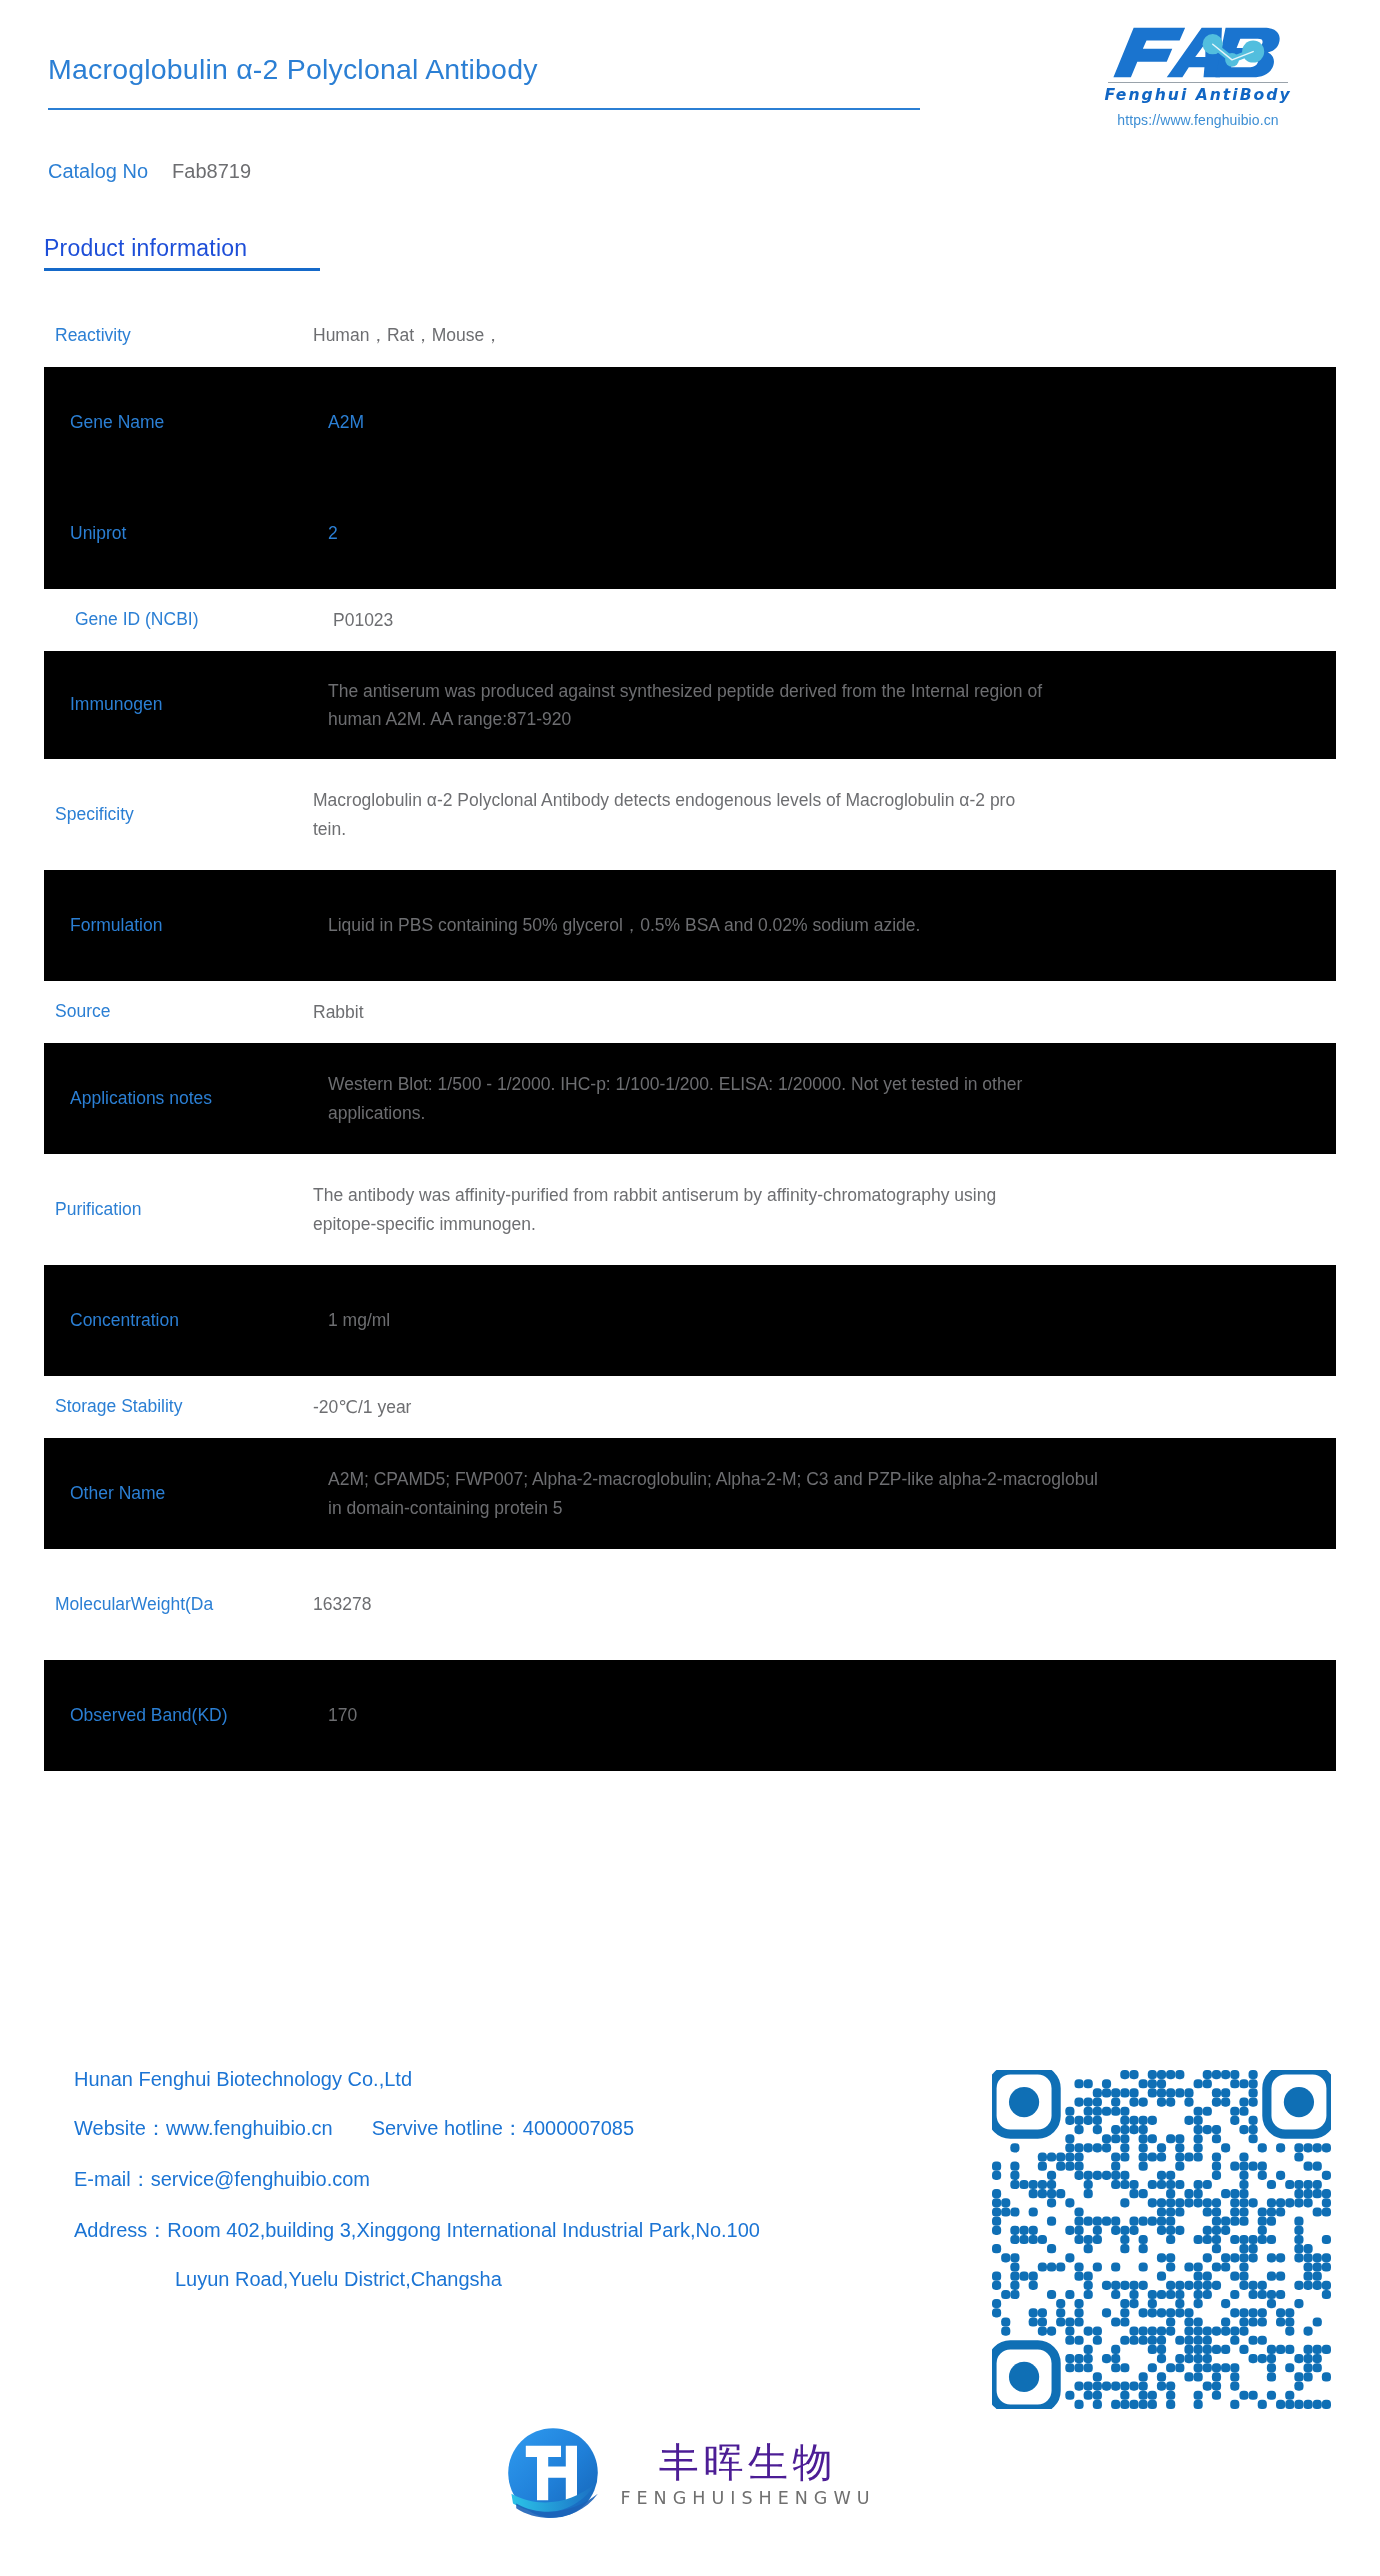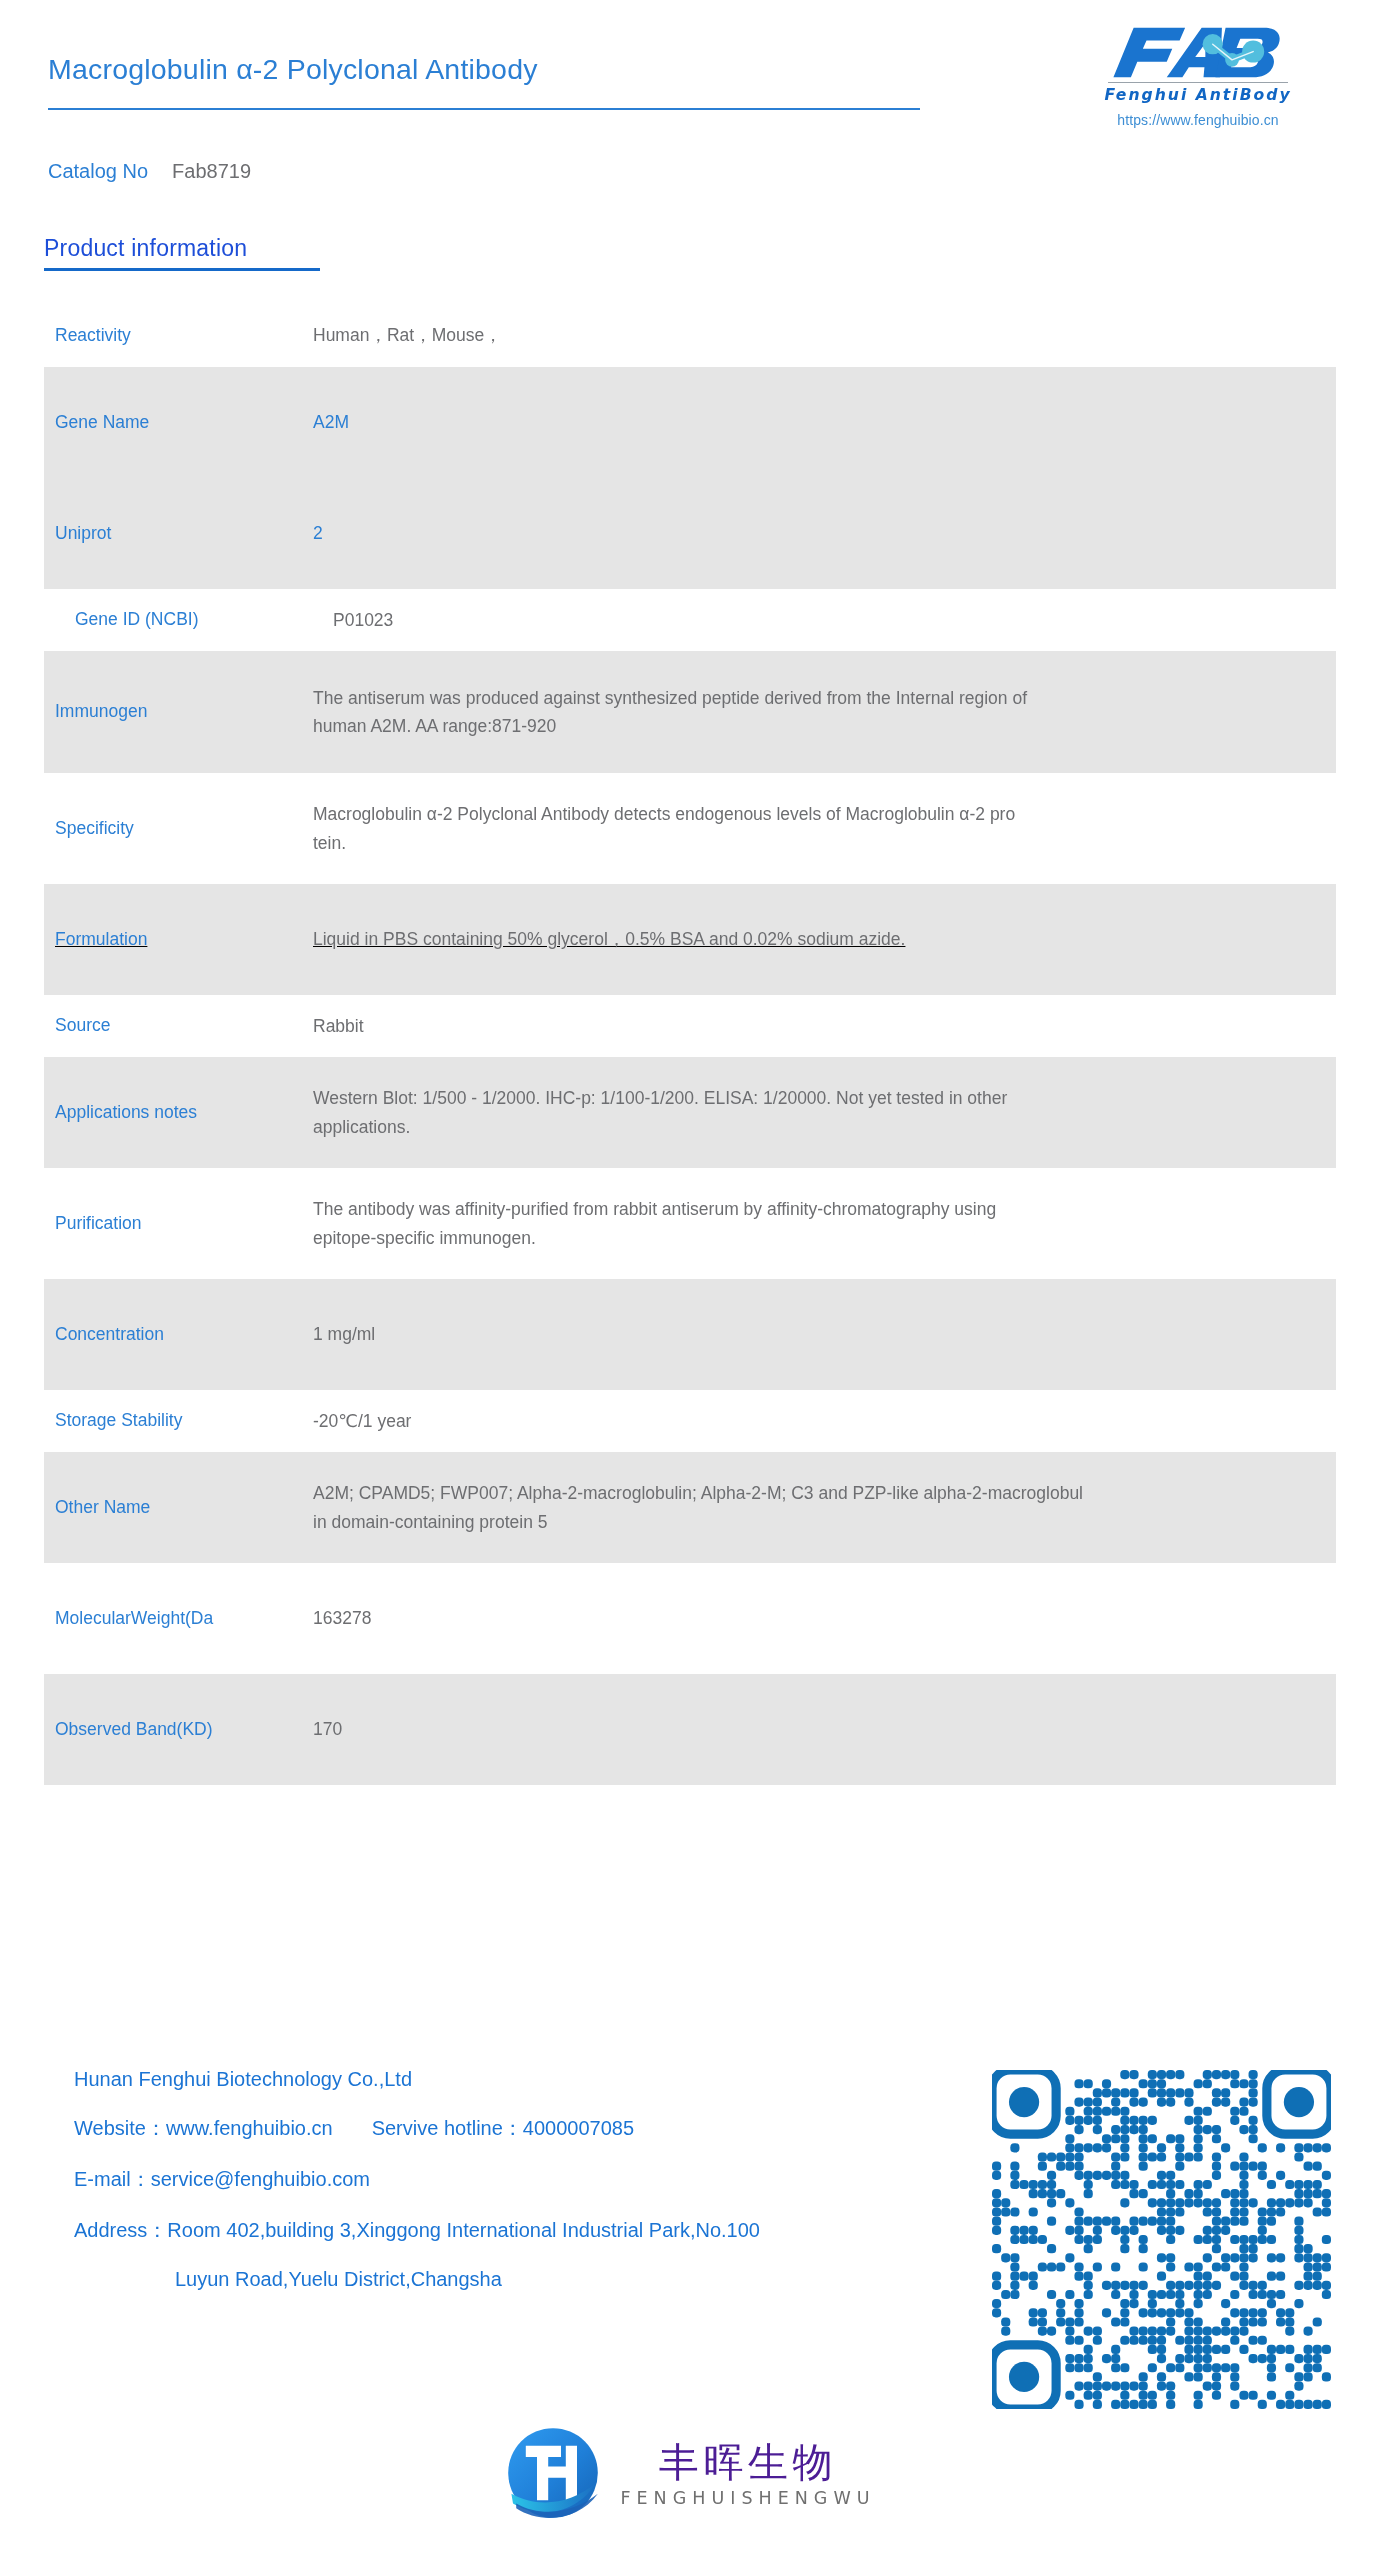--- a/index.html
+++ b/index.html
@@ -119,21 +119,21 @@
     top: 304px;
     width: 1380px;
   }
   .row {
     position: relative;
     box-sizing: border-box;
     display: flex;
     align-items: center;
     padding-left: 55px;
   }
-  .row.shaded { background: #e5e5e5; margin: 0 44px; padding-left: 11px; }
+  .row.shaded { background: #000000; margin: 0 44px; padding-left: 26px; }
   .row-label {
     flex: 0 0 258px;
     font-size: 17.5px;
     color: #2b7fd4;
     line-height: 1.35;
   }
   .row-value {
     flex: 1 1 auto;
     font-size: 17.5px;
     color: #6d6e71;
@@ -252,21 +252,21 @@
         <div class="row-value accent">A2M</div>
       </div>
       <div class="row shaded" style="height: 111px;">
         <div class="row-label">Uniprot</div>
         <div class="row-value accent">2</div>
       </div>
       <div class="row" style="height: 62px; margin-left: 20px;">
         <div class="row-label">Gene ID (NCBI)</div>
         <div class="row-value">P01023</div>
       </div>
-      <div class="row shaded" style="height: 122px;">
+      <div class="row shaded" style="height: 108px;">
         <div class="row-label">Immunogen</div>
         <div class="row-value">The antiserum was produced against synthesized peptide derived from the Internal region of
  human A2M. AA range:871-920</div>
       </div>
       <div class="row" style="height: 111px;">
         <div class="row-label">Specificity</div>
         <div class="row-value">Macroglobulin α-2 Polyclonal Antibody detects endogenous levels of Macroglobulin α-2 pro
 tein.</div>
       </div>
       <div class="row shaded" style="height: 111px; text-decoration: underline;">

